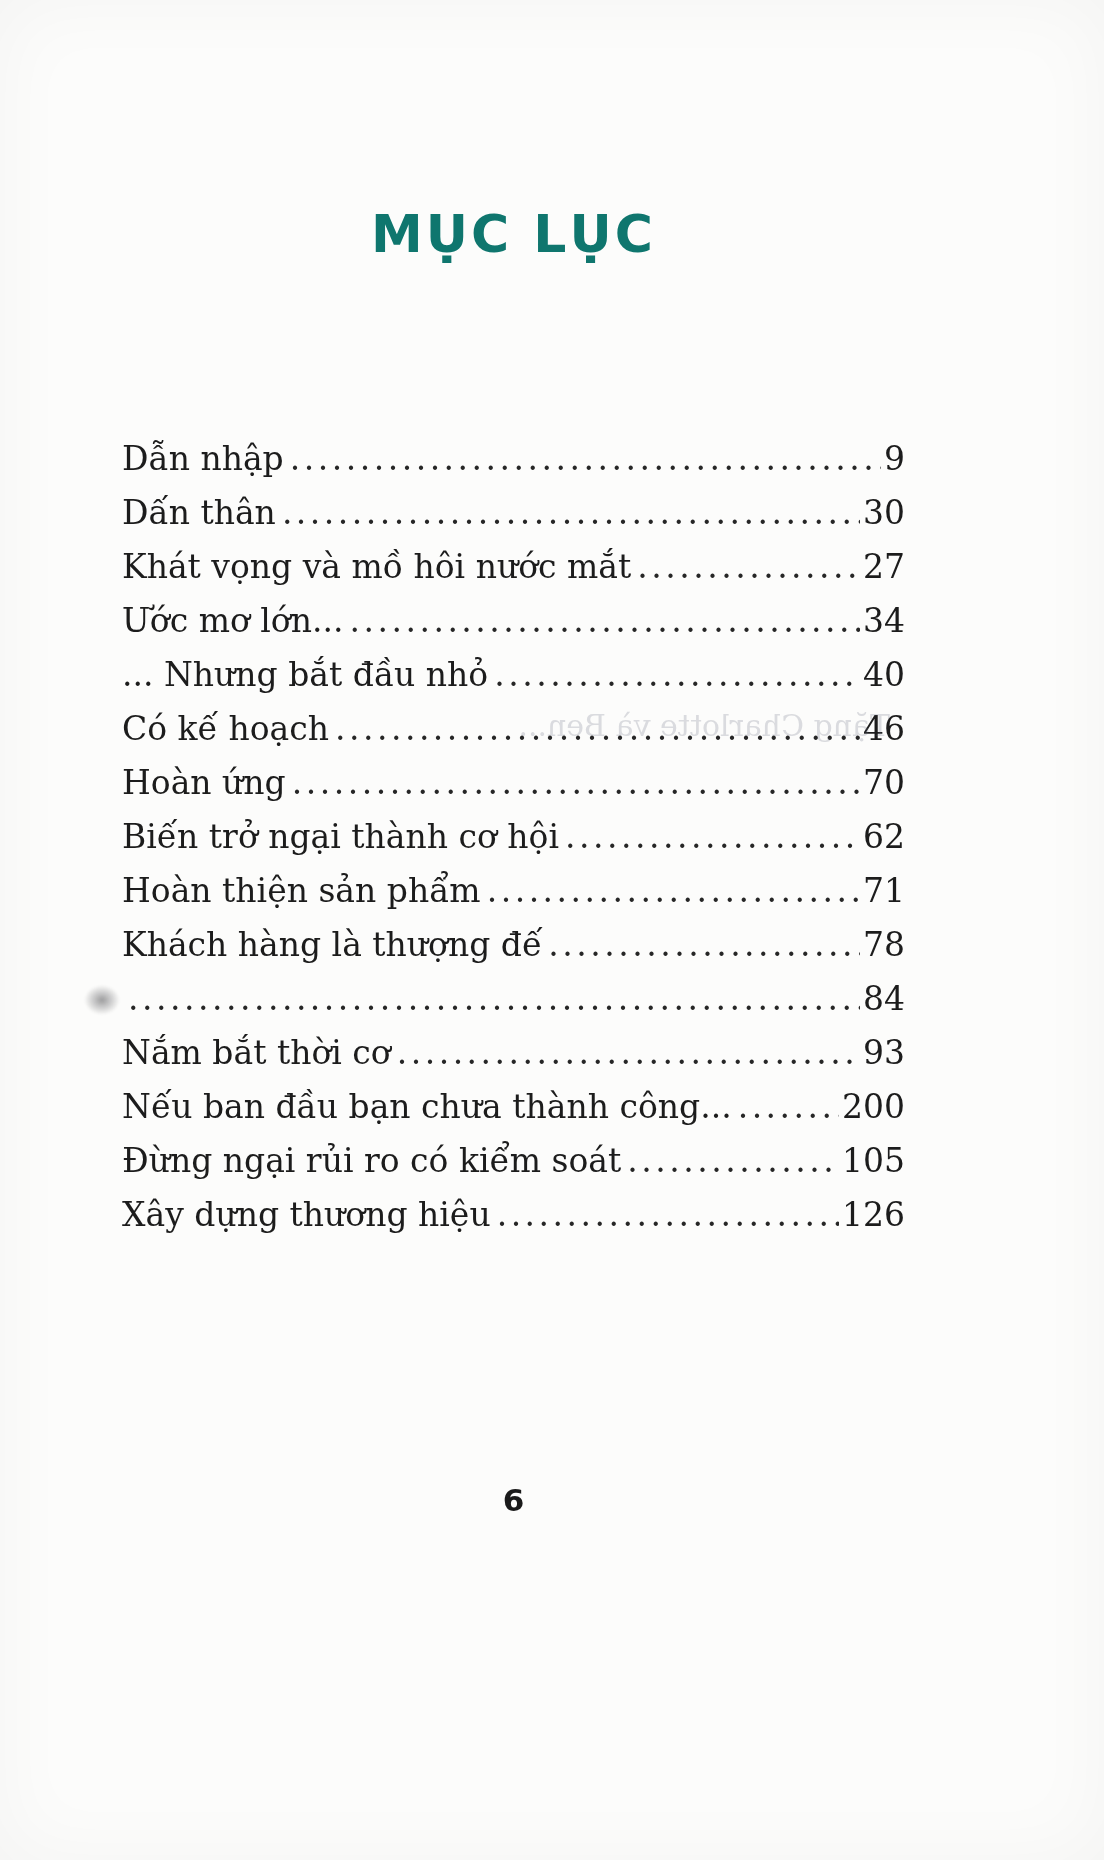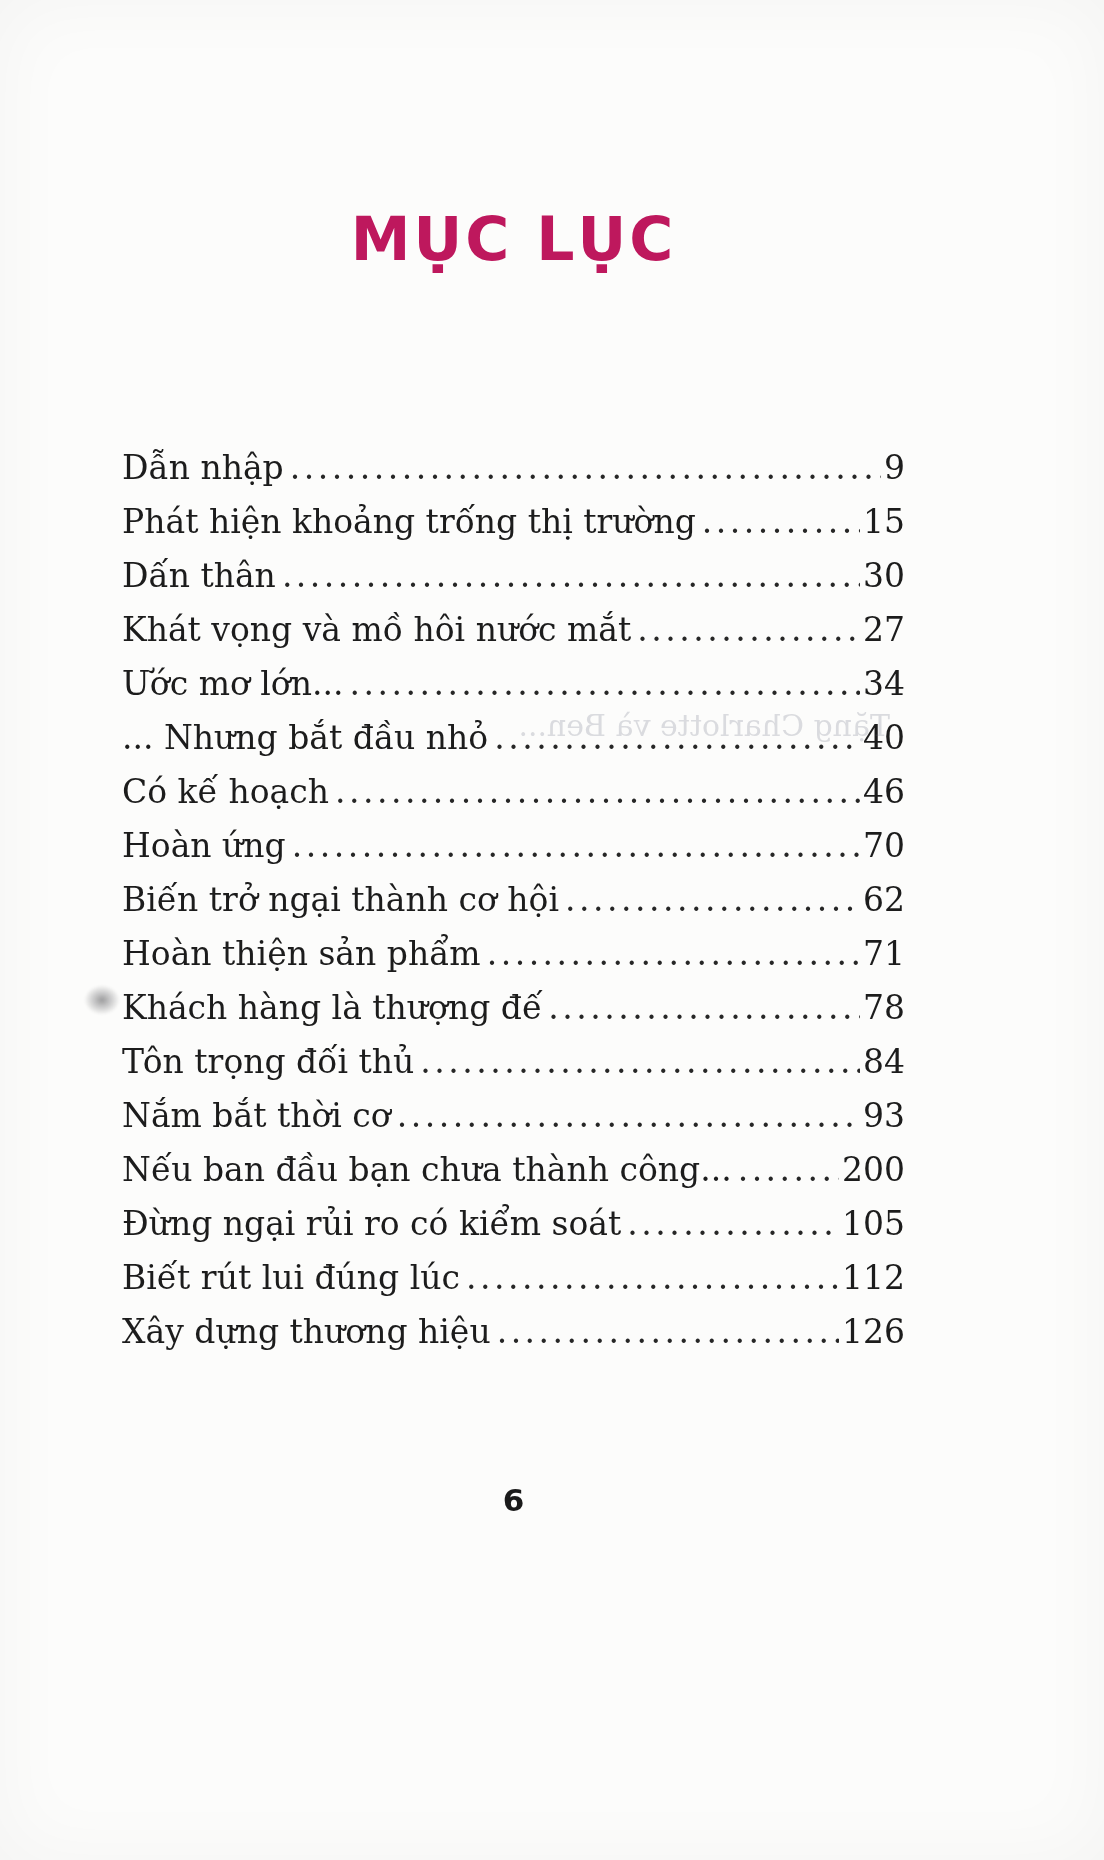--- a/index.html
+++ b/index.html
@@ -17,23 +17,23 @@
     box-shadow: inset 0 0 80px rgba(0,0,0,0.035);
     font-family: "DejaVu Serif", serif;
     color: #1c1c1c;
   }
   .title {
     margin: 205px 0 0 122px;
     width: 783px;
     text-align: center;
     font-family: "DejaVu Sans", "Liberation Sans", sans-serif;
     font-weight: bold;
-    font-size: 60px;
+    font-size: 52px;
     letter-spacing: 3px;
-    color: #be185d;
+    color: #0f766e;
     line-height: 1.15;
   }
   .toc {
     margin: 167px 0 8px 122px;
     width: 783px;
   }
   .toc-row {
     display: flex;
     align-items: baseline;
     height: 54px;
@@ -99,25 +99,20 @@
 
   <div class="bleed-through">Tặng Charlotte và Ben...</div>
 
   <div class="toc" id="toc">
       <div class="toc-row">
         <span class="toc-label">Dẫn nhập</span>
         <span class="dot-leader"></span>
         <span class="toc-page">9</span>
       </div>
       <div class="toc-row">
-        <span class="toc-label">Phát hiện khoảng trống thị trường</span>
-        <span class="dot-leader"></span>
-        <span class="toc-page">15</span>
-      </div>
-      <div class="toc-row">
         <span class="toc-label">Dấn thân</span>
         <span class="dot-leader"></span>
         <span class="toc-page">30</span>
       </div>
       <div class="toc-row">
         <span class="toc-label">Khát vọng và mồ hôi nước mắt</span>
         <span class="dot-leader"></span>
         <span class="toc-page">27</span>
       </div>
       <div class="toc-row">
@@ -149,45 +144,39 @@
         <span class="toc-label">Hoàn thiện sản phẩm</span>
         <span class="dot-leader"></span>
         <span class="toc-page">71</span>
       </div>
       <div class="toc-row">
         <span class="toc-label">Khách hàng là thượng đế</span>
         <span class="dot-leader"></span>
         <span class="toc-page">78</span>
       </div>
       <div class="toc-row">
-        <span class="toc-label">Tôn trọng đối thủ</span>
         <span class="dot-leader"></span>
         <span class="toc-page">84</span>
       </div>
       <div class="toc-row">
         <span class="toc-label">Nắm bắt thời cơ</span>
         <span class="dot-leader"></span>
         <span class="toc-page">93</span>
       </div>
       <div class="toc-row">
         <span class="toc-label">Nếu ban đầu bạn chưa thành công...</span>
         <span class="dot-leader"></span>
         <span class="toc-page">200</span>
       </div>
       <div class="toc-row">
         <span class="toc-label">Đừng ngại rủi ro có kiểm soát</span>
         <span class="dot-leader"></span>
         <span class="toc-page">105</span>
       </div>
       <div class="toc-row">
-        <span class="toc-label">Biết rút lui đúng lúc</span>
-        <span class="dot-leader"></span>
-        <span class="toc-page">112</span>
-      </div>
-      <div class="toc-row">
         <span class="toc-label">Xây dựng thương hiệu</span>
         <span class="dot-leader"></span>
         <span class="toc-page">126</span>
       </div>
     </div>
 
   <div class="smudge"></div>
 
   <div class="footer-page-number">6</div>
 </div>

